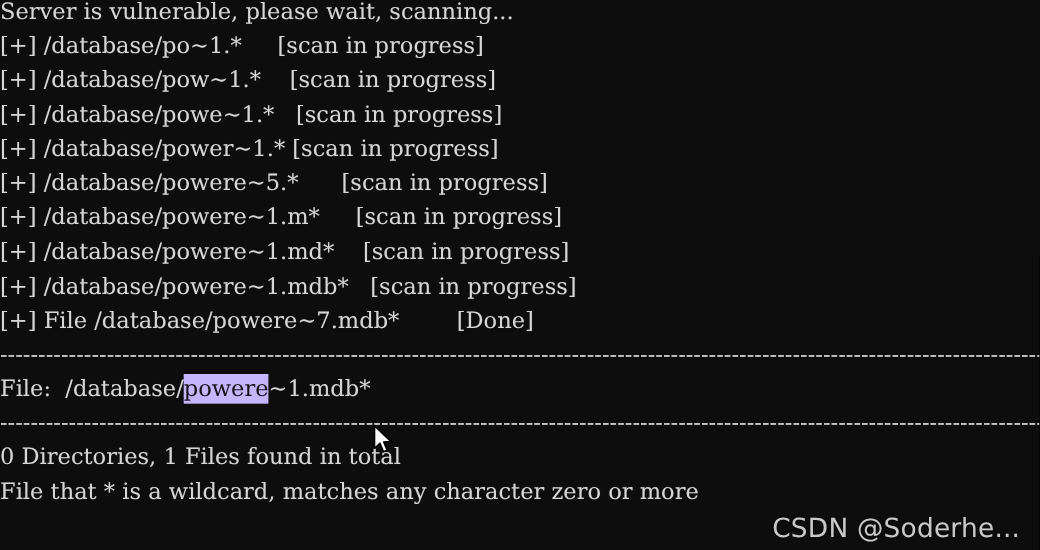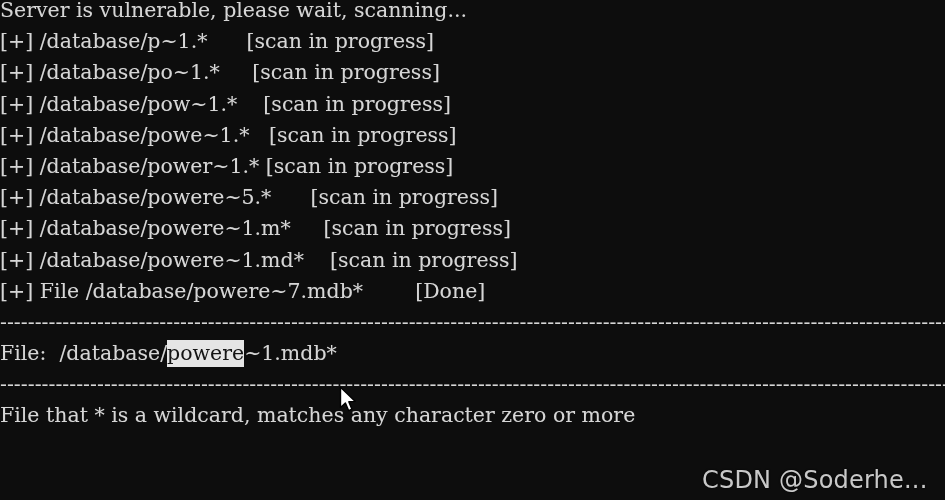--- a/index.html
+++ b/index.html
@@ -44,21 +44,21 @@
   .divider {
     white-space: pre;
     height: 31.2px;
     line-height: 31.2px;
     font-size: 20.5px;
     color: #d6d6d6;
     overflow: hidden;
     letter-spacing: 0;
   }
   .sel {
-    background: #e5e5e5;
+    background: #c4b5fd;
     color: #141414;
     text-shadow: none;
     padding: 1px 0 2px 0;
   }
   
   #cursor {
     position: absolute;
     left: 339px;
     top: 386px;
     width: 20px;
@@ -80,37 +80,38 @@
   }
 </style>
 </head>
 <body>
 
 <div id="terminal">
   <div class="screen">
 
     <div class="line">Server is vulnerable, please wait, scanning...</div>
 
-    <div class="line">[+] /database/p~1.*      [scan in progress]</div>
     <div class="line">[+] /database/po~1.*     [scan in progress]</div>
     <div class="line">[+] /database/pow~1.*    [scan in progress]</div>
     <div class="line">[+] /database/powe~1.*   [scan in progress]</div>
     <div class="line">[+] /database/power~1.* [scan in progress]</div>
     <div class="line">[+] /database/powere~5.*      [scan in progress]</div>
     <div class="line">[+] /database/powere~1.m*     [scan in progress]</div>
     <div class="line">[+] /database/powere~1.md*    [scan in progress]</div>
+    <div class="line">[+] /database/powere~1.mdb*   [scan in progress]</div>
 
     <div class="line"><span>[+] File /database/powere~7.mdb*</span><span>        </span><span>[Done]</span></div>
 
     <div class="divider">-----------------------------------------------------------------------------------------------------------------------------------------------</div>
 
     <div class="line"><span>File:  </span><span>/database/</span><span class="sel">powere</span><span>~1.mdb*</span></div>
 
     <div class="divider">-----------------------------------------------------------------------------------------------------------------------------------------------</div>
 
+    <div class="line">0 Directories, 1 Files found in total</div>
     <div class="line">File that * is a wildcard, matches any character zero or more</div>
 
   </div>
 
   <svg id="cursor" viewBox="0 0 20 28" xmlns="http://www.w3.org/2000/svg">
     <path d="M1.5 1.2 L1.5 21.5 L6.4 16.9 L9.6 24.6 L12.9 23.2 L9.8 15.8 L16.3 15.4 Z" fill="#ffffff" stroke="#000000" stroke-width="1.4" stroke-linejoin="round"></path>
   </svg>
 
   <div id="watermark">CSDN @Soderhe...</div>
 </div>

